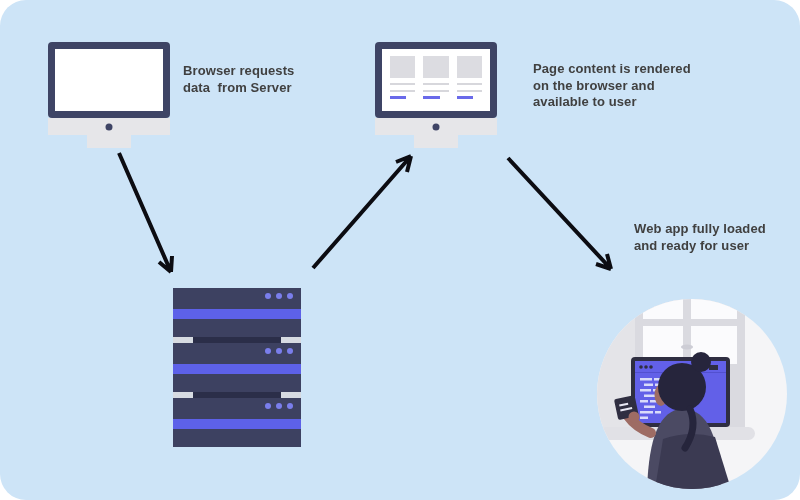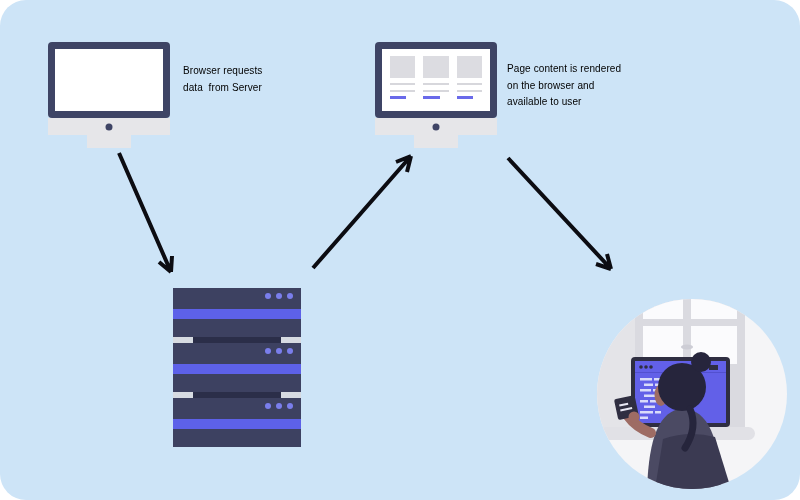--- a/index.html
+++ b/index.html
@@ -4,22 +4,22 @@
 <style>
   html,body{margin:0;padding:0}
   body{
     width:800px;height:500px;background:#ffffff;position:relative;overflow:hidden;
     font-family:"Liberation Sans",sans-serif;
   }
   .canvas{position:absolute;inset:0;background:#cde4f7;border-radius:26px;overflow:hidden}
 
   
   .label{
-    position:absolute;white-space:pre-wrap;font-size:10px;line-height:16.5px;
-    font-weight:400;color:#000000;letter-spacing:.1px;
+    position:absolute;white-space:pre-wrap;font-size:13px;line-height:16.5px;
+    font-weight:700;color:#404040;letter-spacing:.1px;
   }
 
   
   .monitor{position:absolute;width:122px}
   .m-frame{height:76px;background:#3e4465;border-radius:4px;padding:7px;box-sizing:border-box}
   .m-screen{width:100%;height:100%;background:#ffffff;overflow:hidden}
   .m-chin{height:17px;background:#e6e6e9;position:relative}
   .m-dot{position:absolute;left:50%;top:50%;transform:translate(-50%,-50%);
          width:7px;height:7px;border-radius:50%;background:#3e4465}
   .m-stand{width:44px;height:13px;background:#e6e6e9;margin:0 auto}
@@ -186,17 +186,19 @@
           <rect x="23" y="104" width="9" height="2" fill="#e8e8f4"></rect>
           <rect x="23" y="109" width="12" height="2" fill="#e8e8f4"></rect>
         </g>
         <circle cx="37" cy="118" r="5.5" fill="#9e6c64"></circle>
       </g>
     </svg>
   </div>
 
   <div class="label" style="left:183px;top:63px">Browser requests
 data  from Server</div>
-  <div class="label" style="left:507px;top:61px">Page content is rendered
+  <div class="label" style="left:533px;top:61px">Page content is rendered
 on the browser and
 available to user</div>
+  <div class="label" style="left:634px;top:221px">Web app fully loaded
+and ready for user</div>
 
 </div>
 
 </body></html>

